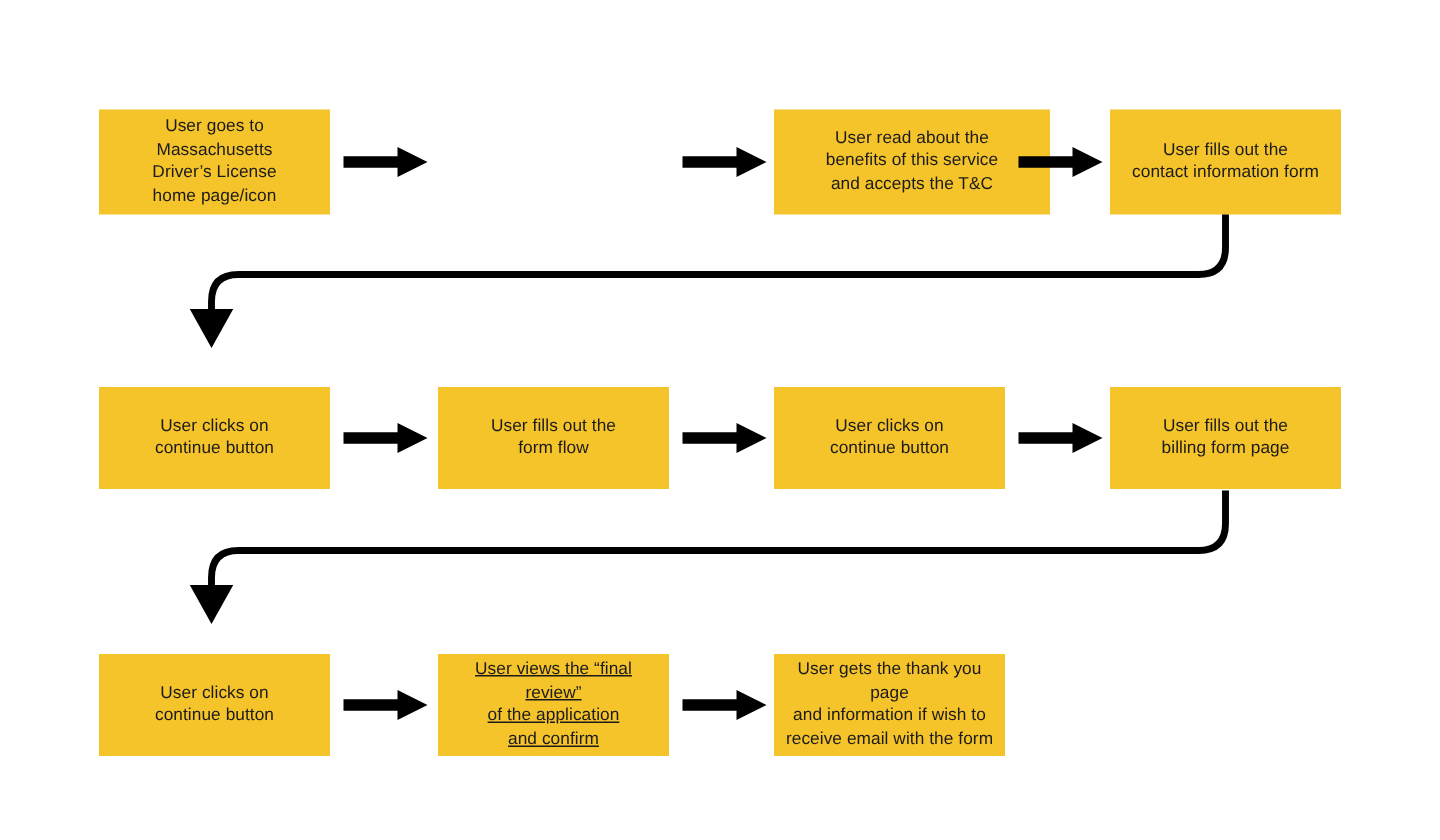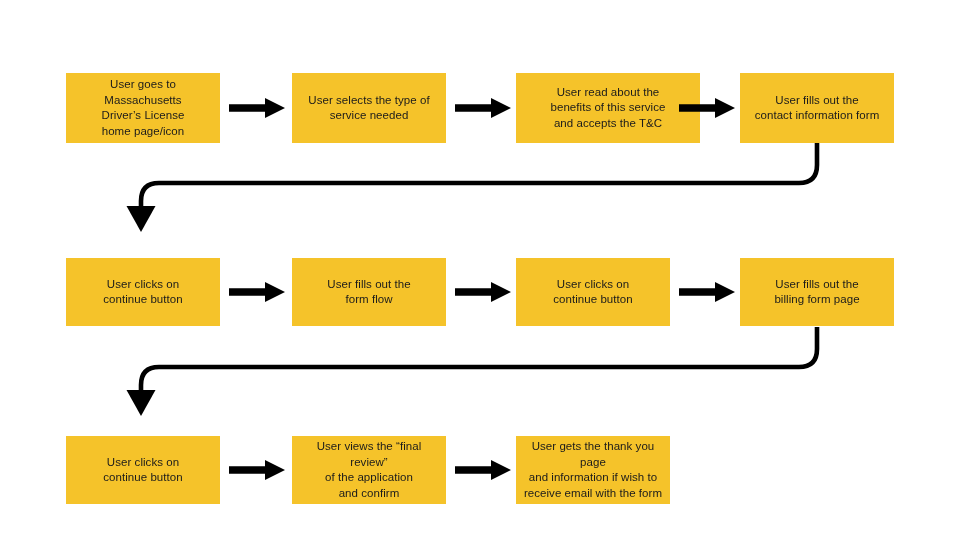--- a/index.html
+++ b/index.html
@@ -58,22 +58,20 @@
 <div id="canvas">
 
   <div class="flow-box" style="left:66px; top:73px; width:154px; height:70px;">User goes to Massachusetts
 Driver’s License
 home page/icon</div>
 
   <svg class="arrow-svg" style="left:229px; top:98px;" width="56" height="20" viewBox="0 0 56 20">
     <path class="arrow-shape" d="M0 6.2 H36 V0 L56 10 L36 20 V13.8 H0 Z"></path>
   </svg>
 
-  <div class="flow-box" style="left:292px; top:73px; width:154px; height:70px;">User selects the type of
-service needed</div>
 
   <svg class="arrow-svg" style="left:455px; top:98px;" width="56" height="20" viewBox="0 0 56 20">
     <path class="arrow-shape" d="M0 6.2 H36 V0 L56 10 L36 20 V13.8 H0 Z"></path>
   </svg>
 
   <div class="flow-box" style="left:516px; top:73px; width:184px; height:70px;">User read about the
 benefits of this service
 and accepts the T&amp;C</div>
 
   <svg class="arrow-svg" style="left:679px; top:98px;" width="56" height="20" viewBox="0 0 56 20">
@@ -117,21 +115,21 @@
     <path class="arrow-shape" d="M6.5 66 H35.5 L21 92 Z"></path>
   </svg>
 
   <div class="flow-box" style="left:66px; top:436px; width:154px; height:68px;">User clicks on
 continue button</div>
 
   <svg class="arrow-svg" style="left:229px; top:460px;" width="56" height="20" viewBox="0 0 56 20">
     <path class="arrow-shape" d="M0 6.2 H36 V0 L56 10 L36 20 V13.8 H0 Z"></path>
   </svg>
 
-  <div class="flow-box" style="left:292px; top:436px; width:154px; height:68px;">User views the “final review”
+  <div class="flow-box" style="left:292px; top:436px; width:154px; height:68px;text-decoration:underline;">User views the “final review”
 of the application
 and confirm</div>
 
   <svg class="arrow-svg" style="left:455px; top:460px;" width="56" height="20" viewBox="0 0 56 20">
     <path class="arrow-shape" d="M0 6.2 H36 V0 L56 10 L36 20 V13.8 H0 Z"></path>
   </svg>
 
   <div class="flow-box" style="left:516px; top:436px; width:154px; height:68px;">User gets the thank you page
 and information if wish to
 receive email with the form</div>

